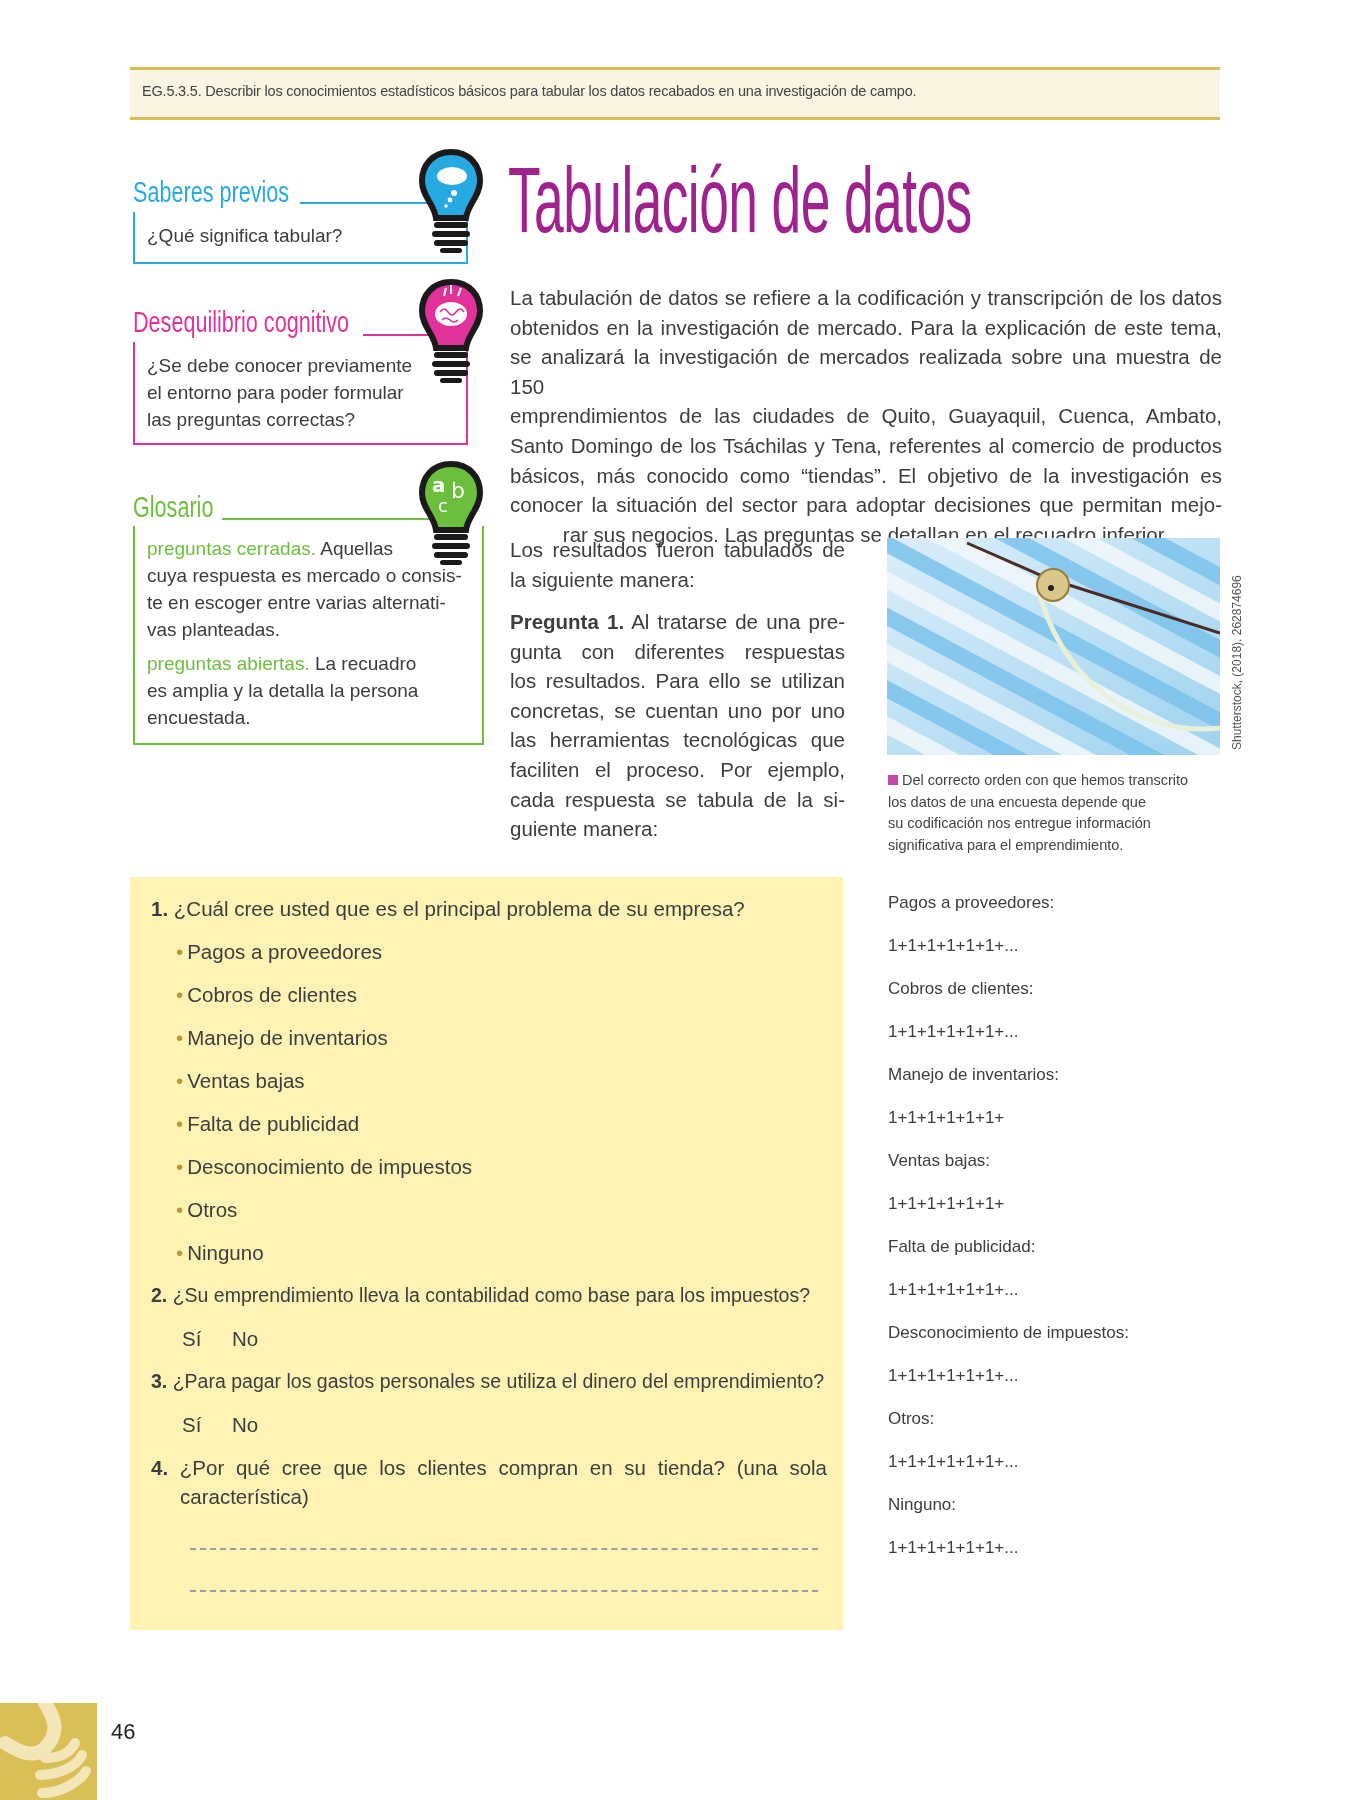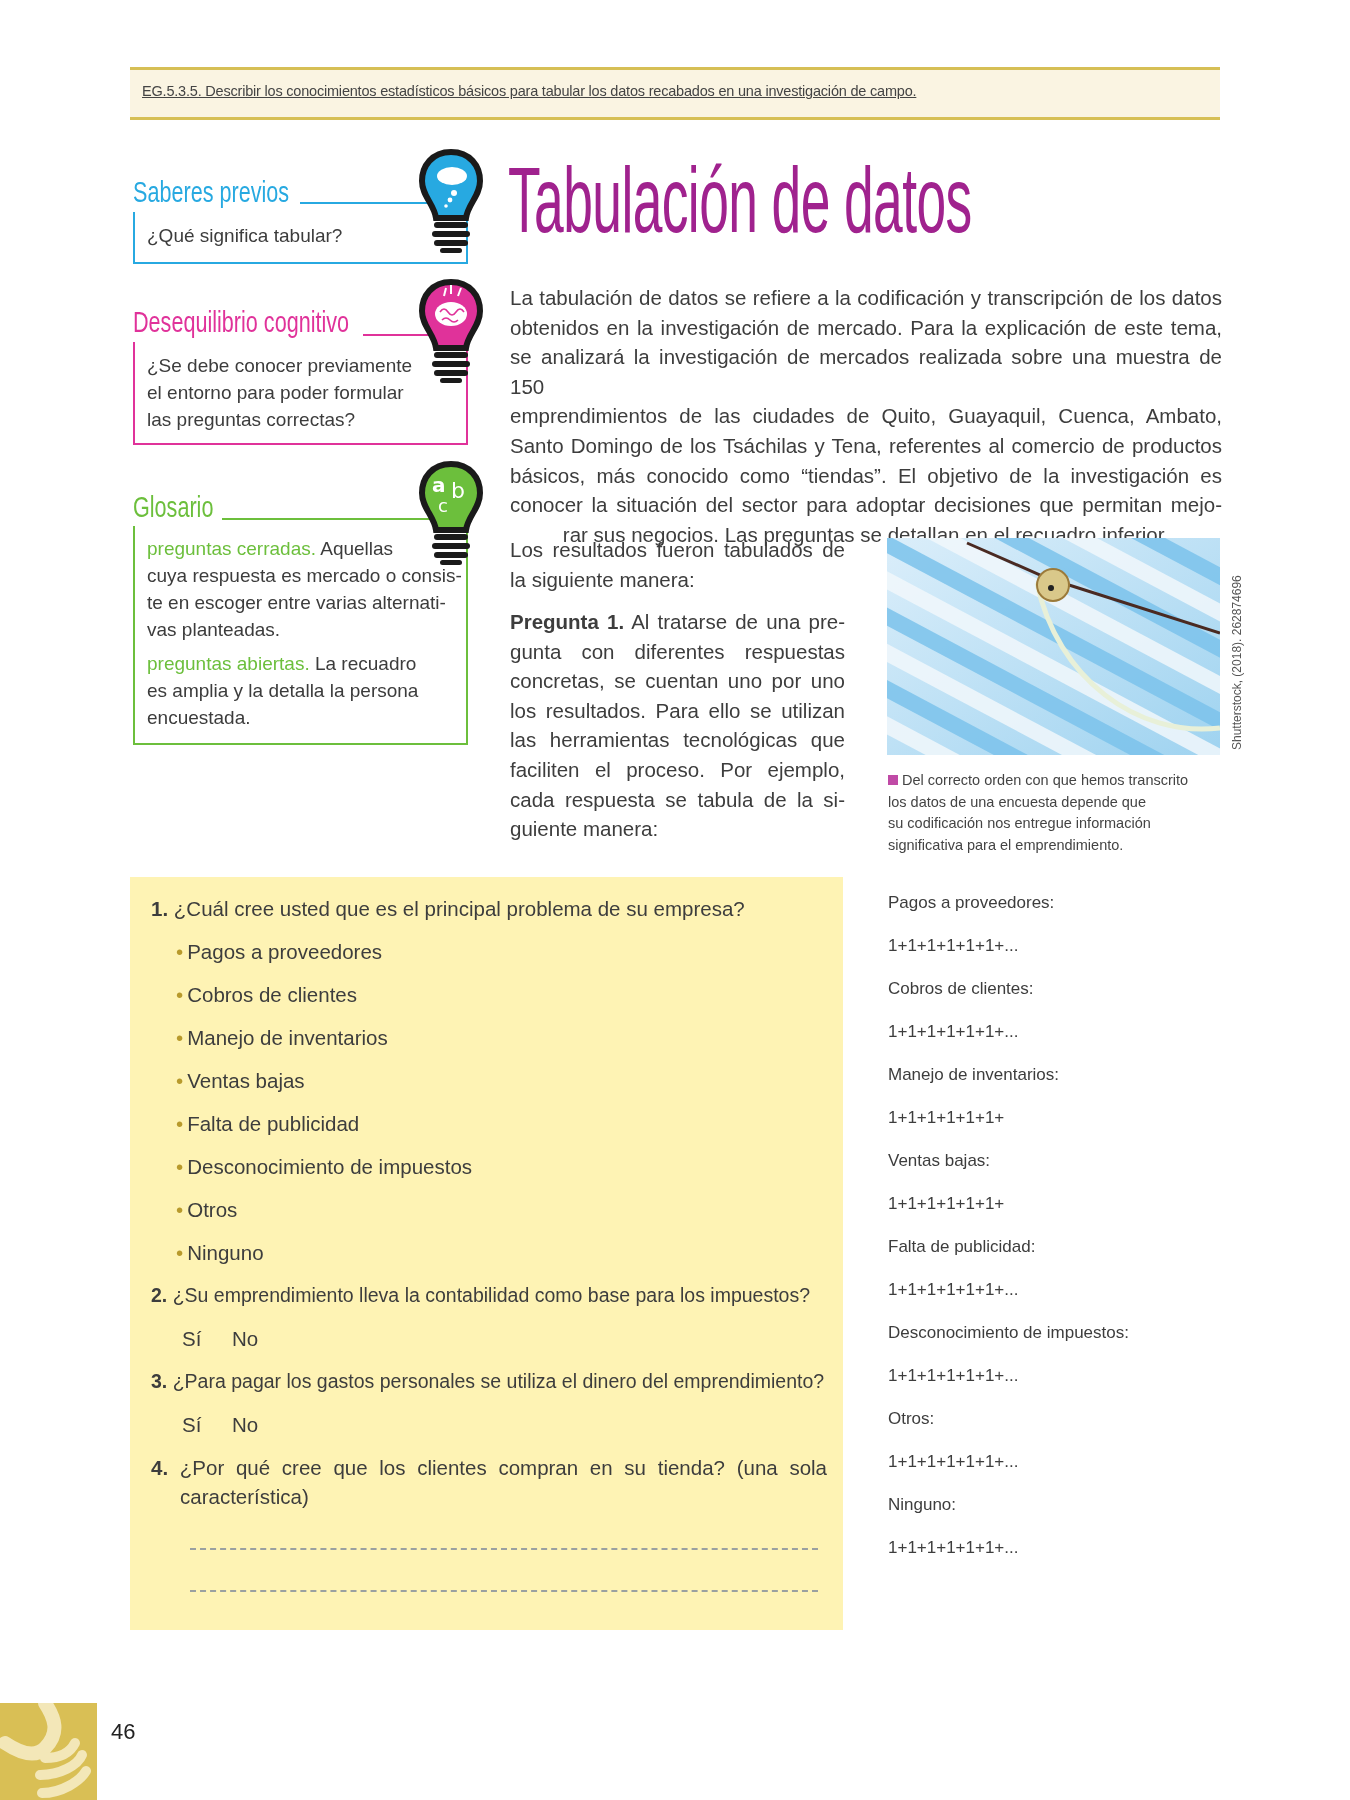--- a/index.html
+++ b/index.html
@@ -2,21 +2,21 @@
 <html><head>
 <meta charset="utf-8">
 <style>
   html, body { margin:0; padding:0; }
   body { width:1350px; height:1800px; position:relative; background:#ffffff; overflow:hidden;
          font-family:"Liberation Sans", sans-serif; color:#3a3a3a; }
   .abs { position:absolute; }
   
   .header-band { left:130px; top:67px; width:1090px; height:47px; background:#faf4e2;
       border-top:3px solid #d6bf55; border-bottom:3px solid #d6bf55; }
-  .header-band span { position:absolute; left:12px; top:13px; font-size:14.5px; color:#444; letter-spacing:-0.2px;text-decoration:underline; }
+  .header-band span { position:absolute; left:12px; top:13px; font-size:14.5px; color:#444; letter-spacing:-0.2px; }
   
   .side-heading { font-family:"Liberation Sans Narrow","Liberation Sans", sans-serif; font-size:30px;
       transform:scaleX(0.72); transform-origin:left center; white-space:nowrap; }
   .side-line { height:2px; }
   .side-box { border-left:2.5px solid; border-bottom:2.5px solid; border-right:2.5px solid; }
   .side-text { font-size:19px; line-height:27px; color:#3c3c3c; }
   .blue { color:#27a9e1; }
   .pink { color:#e0329a; }
   .green { color:#6cbf3c; }
   .bulb { width:66px; height:108px; }
@@ -76,21 +76,21 @@
   <path d="M22 34 q4 -6 8 0 q4 6 8 0 q4 -6 8 0 M24 42 q4 -4 8 0 q4 4 8 0" fill="none" stroke="#e0329a" stroke-width="1.6"></path>
   <path d="M26 18 l2 -8 M33 16 l0 -9 M40 18 l3 -8" stroke="#fff" stroke-width="2"></path>
   <rect x="16" y="74" width="34" height="6" rx="3" fill="#1a1a1a"></rect>
     <rect x="14" y="83" width="38" height="6" rx="3" fill="#1a1a1a"></rect>
     <rect x="16" y="92" width="34" height="6" rx="3" fill="#1a1a1a"></rect>
     <rect x="22" y="100" width="22" height="5" rx="2.5" fill="#1a1a1a"></rect>
 </svg>
 
 <div class="abs side-heading green" style="left:133px; top:490px;">Glosario</div>
 <div class="abs side-line" style="left:222px; top:518px; width:208px; background:#6cbf3c;"></div>
-<div class="abs side-box" style="left:133px; top:526px; width:331px; height:217px; border-color:#6cbf3c;">
+<div class="abs side-box" style="left:133px; top:526px; width:331px; height:217px; border-color:#6cbf3c;padding-left:16px;">
   <div class="side-text" style="position:absolute; left:12px; top:9px; white-space:nowrap;">
     <span class="green">preguntas cerradas.</span>
     <span>Aquellas</span>
   </div>
   <div class="side-text" style="position:absolute; left:12px; top:36px;">cuya respuesta es mercado o consis-</div>
   <div class="side-text" style="position:absolute; left:12px; top:63px;">te en escoger entre varias alternati-</div>
   <div class="side-text" style="position:absolute; left:12px; top:90px;">vas planteadas.</div>
   <div class="side-text" style="position:absolute; left:12px; top:124px; white-space:nowrap;">
     <span class="green">preguntas abiertas.</span>
     <span>La recuadro</span>
@@ -122,22 +122,22 @@
   <div class="body-text" style="text-align:center;">rar sus negocios. Las preguntas se detallan en el recuadro inferior.</div>
 </div>
 
 <div class="abs" style="left:510px; top:535px; width:335px;">
   <div class="body-text intro-line">Los resultados fueron tabulados de</div>
   <div class="body-text">la siguiente manera:</div>
 </div>
 <div class="abs" style="left:510px; top:607px; width:335px;">
   <div class="body-text intro-line"><b>Pregunta 1.</b> <span>Al tratarse de una pre-</span></div>
   <div class="body-text intro-line">gunta con diferentes respuestas</div>
+  <div class="body-text intro-line">los resultados. Para ello se utilizan</div>
   <div class="body-text intro-line">concretas, se cuentan uno por uno</div>
-  <div class="body-text intro-line">los resultados. Para ello se utilizan</div>
   <div class="body-text intro-line">las herramientas tecnológicas que</div>
   <div class="body-text intro-line">faciliten el proceso. Por ejemplo,</div>
   <div class="body-text intro-line">cada respuesta se tabula de la si-</div>
   <div class="body-text">guiente manera:</div>
 </div>
 
 <div class="abs photo">
   <svg width="333" height="217" viewBox="0 0 333 217">
     <defs>
       <linearGradient id="bg" x1="0" y1="0" x2="1" y2="1">

